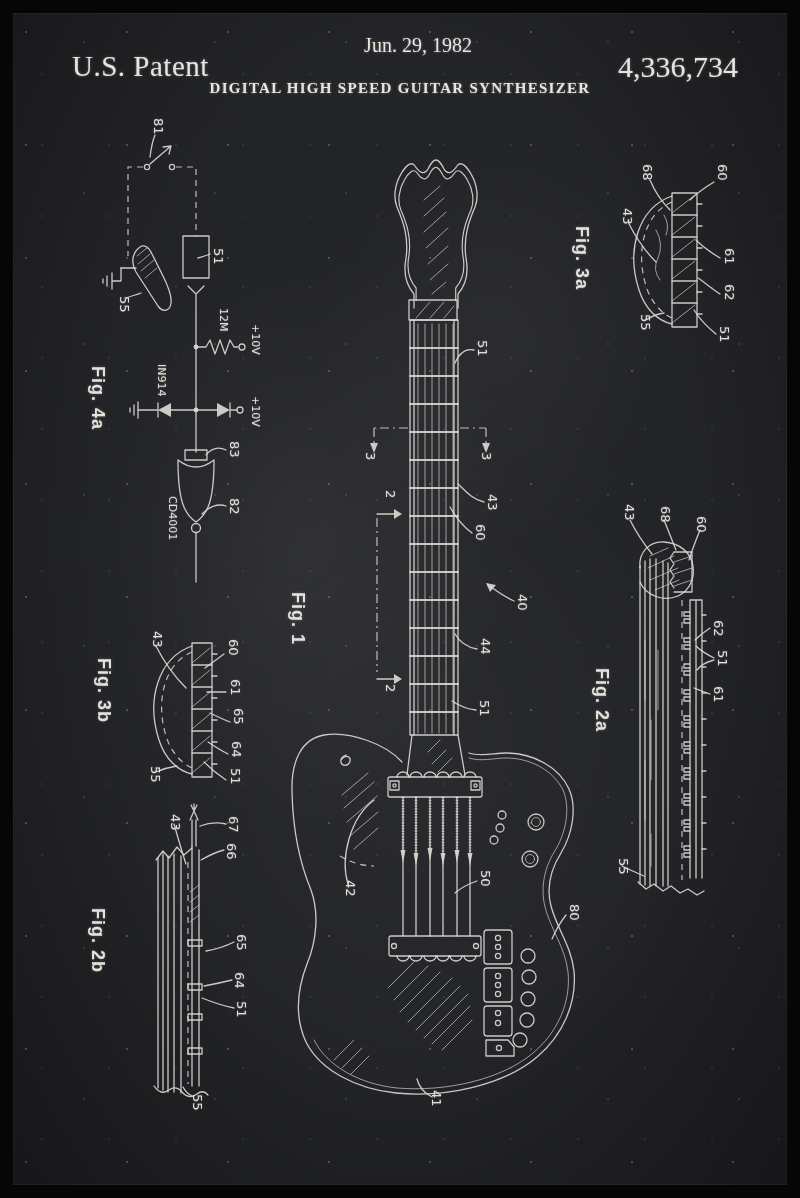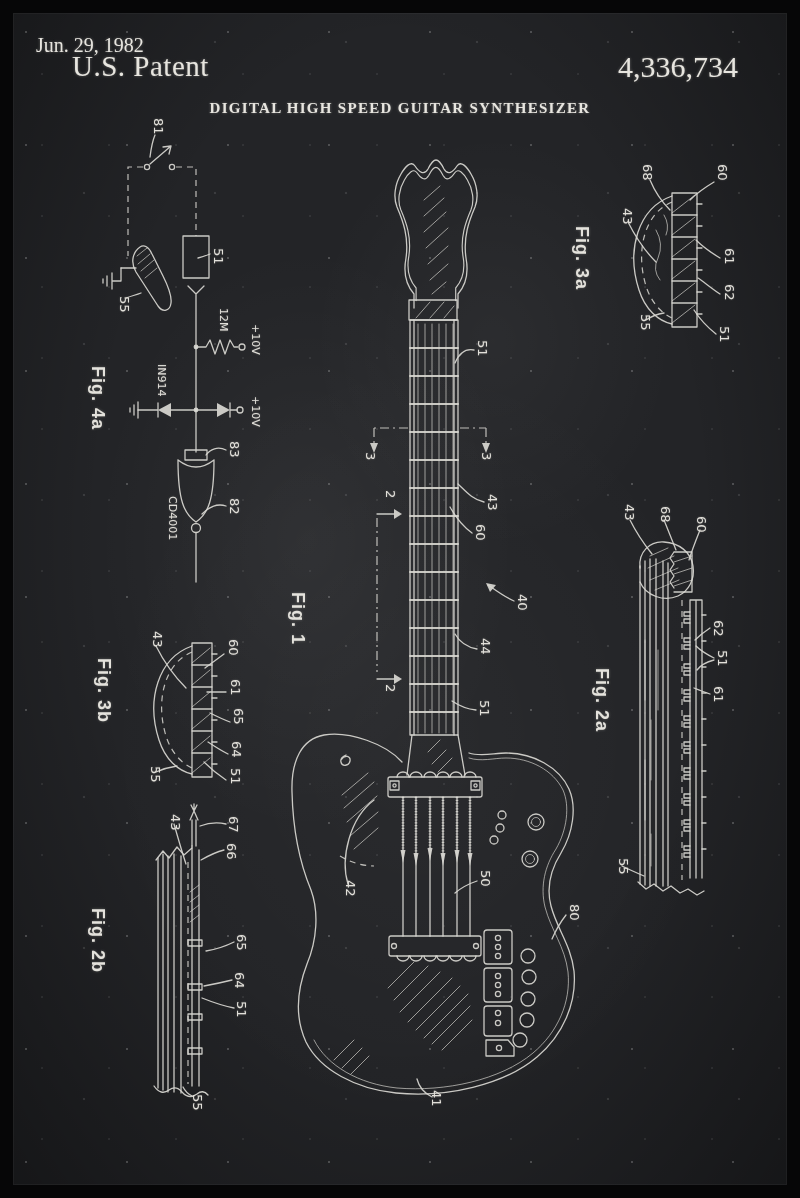--- a/index.html
+++ b/index.html
@@ -14,24 +14,24 @@
       radial-gradient(circle at 29px 61px, rgba(255,255,255,.09) 0 .6px, transparent 1.2px),
       radial-gradient(ellipse 300px 420px at 38% 45%, rgba(255,255,255,.05), transparent 70%),
       radial-gradient(ellipse 260px 300px at 62% 28%, rgba(255,255,255,.04), transparent 70%),
       radial-gradient(ellipse 420px 520px at 52% 62%, rgba(255,255,255,.03), transparent 75%),
       radial-gradient(ellipse at 50% 45%, rgba(0,0,0,0) 55%, rgba(0,0,0,.38) 100%);
     background-size:101px 113px,89px 79px,131px 151px,67px 71px,auto,auto,auto,auto;
     box-shadow: inset 0 0 0 1px rgba(255,255,255,.04);
   }
   .chalktext{color:#e7e5df;text-shadow:0 0 3px rgba(240,238,230,.35);}
   .hdr-left{position:absolute;left:72px;top:50px;font-size:29px;letter-spacing:.5px;}
-  .hdr-date{position:absolute;left:0;right:0;top:34px;text-align:left;font-size:20px;padding-left:36px;}
+  .hdr-date{position:absolute;left:0;right:0;top:34px;text-align:center;font-size:20px;padding-left:36px;}
   .hdr-num{position:absolute;right:62px;top:50px;font-size:30px;}
   .hdr-title{position:absolute;left:0;right:0;top:80px;text-align:center;font-size:15px;
-             font-weight:bold;letter-spacing:1.3px;margin-top:20px;}
+             font-weight:bold;letter-spacing:1.3px;}
   .figcap{position:absolute;font-family:"Liberation Sans",sans-serif;font-weight:600;
           font-size:18px;letter-spacing:1px;color:#e4e2dc;text-shadow:0 0 3px rgba(240,238,230,.3);
           transform:translate(22px,0) rotate(90deg);transform-origin:0 0;white-space:nowrap;}
   .rlab{position:absolute;font-family:"DejaVu Sans",sans-serif;font-size:13px;color:#e2e0da;
         text-shadow:0 0 2px rgba(240,238,230,.35);
         transform:translate(14px,0) rotate(90deg);transform-origin:0 0;white-space:nowrap;}
   svg.draw{position:absolute;left:0;top:0;}
   .ln{stroke:#d9d8d2;fill:none;stroke-width:1.3;stroke-linecap:round;stroke-linejoin:round;opacity:.92;}
   .th{stroke:#d9d8d2;fill:none;stroke-width:2;stroke-linecap:round;opacity:.9;}
   .h{stroke:#d9d8d2;fill:none;stroke-width:.9;stroke-linecap:round;opacity:.75;}

